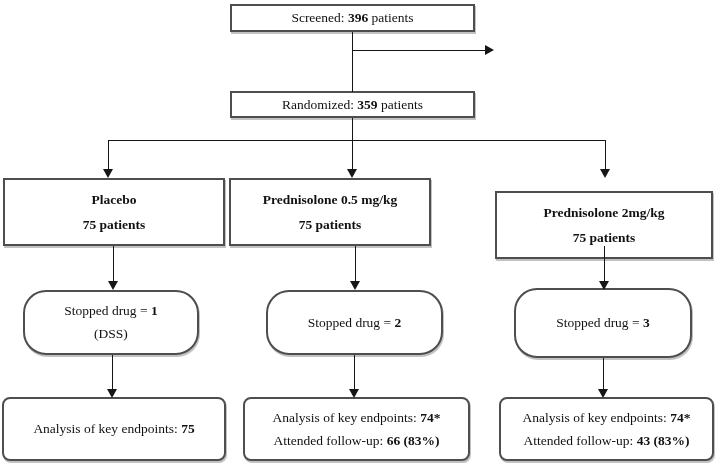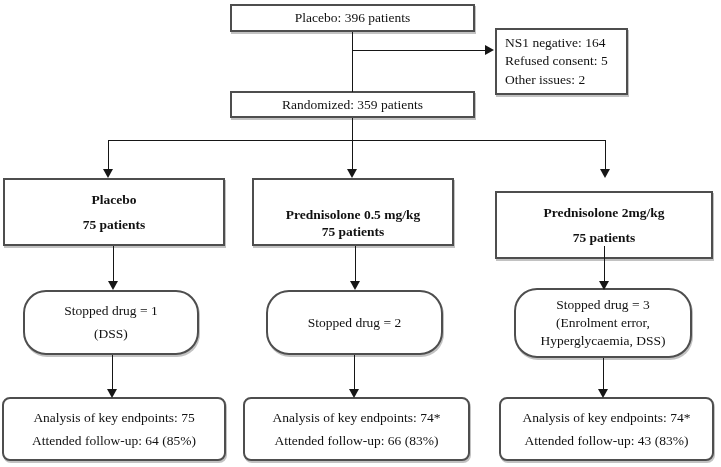--- a/index.html
+++ b/index.html
@@ -16,31 +16,31 @@
     position:absolute;
     background:#ffffff;
     border:2px solid #4e4e4e;
     box-shadow:1px 2px 0 rgba(120,120,120,.45);
     box-sizing:border-box;
     display:flex; flex-direction:column;
     align-items:center; justify-content:center;
     text-align:center;
     line-height:1.3;
   }
-  b { font-weight:normal; }
+  b { font-weight:bold; }
 
   #box-screened   { left:230px; top:4px;  width:245px; height:28px; }
   #box-exclusions { left:495px; top:28px; width:133px; height:67px;
                     align-items:flex-start; text-align:left;
                     padding-left:8px; line-height:1.38; }
   #box-randomized { left:230px; top:91px; width:245px; height:27px; }
 
   .arm-box   { top:178px; height:68px; font-weight:bold; justify-content:space-evenly; padding:3px 0; }
   #box-arm-0 { left:3px;   width:222px; }
-  #box-arm-1 { left:252px; width:202px;justify-content:flex-end; }
+  #box-arm-1 { left:229px; width:202px; }
   #box-arm-2 { left:495px; width:218px;margin-top:13px; }
 
   .stop-box  { justify-content:space-evenly; padding:5px 2px;border-radius:23px; }
   #box-stop-0 { left:23px;  top:290px; width:176px; height:65px; }
   #box-stop-1 { left:266px; top:290px; width:177px; height:65px;gap:42px; }
   #box-stop-2 { left:514px; top:288px; width:178px; height:70px;
                 justify-content:center; line-height:1.32; padding:18px; }
   .pre-line { white-space:pre-line; }
 
   .final-box  { top:397px; height:64px; justify-content:space-evenly; padding:4px 4px;border-radius:8px; }
@@ -58,40 +58,26 @@
               border-top:5px solid transparent; border-bottom:5px solid transparent;
               border-left:9px solid #161616; }
 </style>
 </head>
 <body>
 
 <div class="canvas">
 
   <div class="box" id="box-screened">
     <div>
-      <span>Placebo:</span>
+      <span>Screened:</span>
       <b>396</b>
       <span>patients</span>
     </div>
   </div>
 
-  <div class="box" id="box-exclusions">
-    <div>
-      <span>NS1 negative:</span>
-      <b>164</b>
-    </div>
-    <div>
-      <span>Refused consent:</span>
-      <b>5</b>
-    </div>
-    <div>
-      <span>Other issues:</span>
-      <b>2</b>
-    </div>
-  </div>
 
   <div class="box" id="box-randomized">
     <div>
       <span>Randomized:</span>
       <b>359</b>
       <span>patients</span>
     </div>
   </div>
 
   <div class="box arm-box" id="box-arm-0">
@@ -118,32 +104,26 @@
     <div>
       <span>Stopped drug =</span>
       <b>2</b>
     </div>
   </div>
   <div class="box stop-box" id="box-stop-2">
     <div>
       <span>Stopped drug =</span>
       <b>3</b>
     </div>
-    <div class="pre-line">(Enrolment error,
-Hyperglycaemia, DSS)</div>
   </div>
 
   <div class="box final-box" id="box-final-0">
     <div>
       <span>Analysis of key endpoints:</span>
       <b>75</b>
-    </div>
-    <div>
-      <span>Attended follow-up:</span>
-      <b>64 (85%)</b>
     </div>
   </div>
   <div class="box final-box" id="box-final-1">
     <div>
       <span>Analysis of key endpoints:</span>
       <b>74*</b>
     </div>
     <div>
       <span>Attended follow-up:</span>
       <b>66 (83%)</b>

